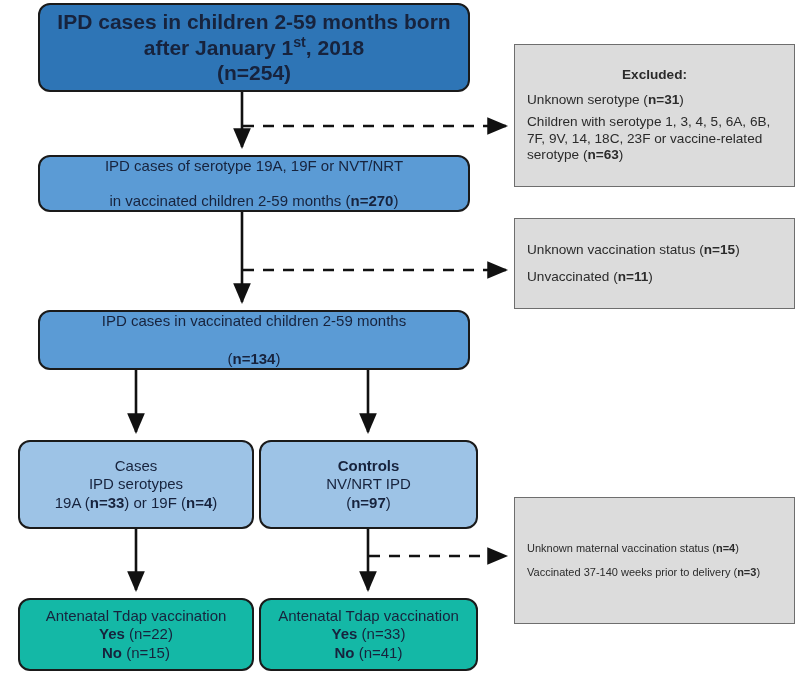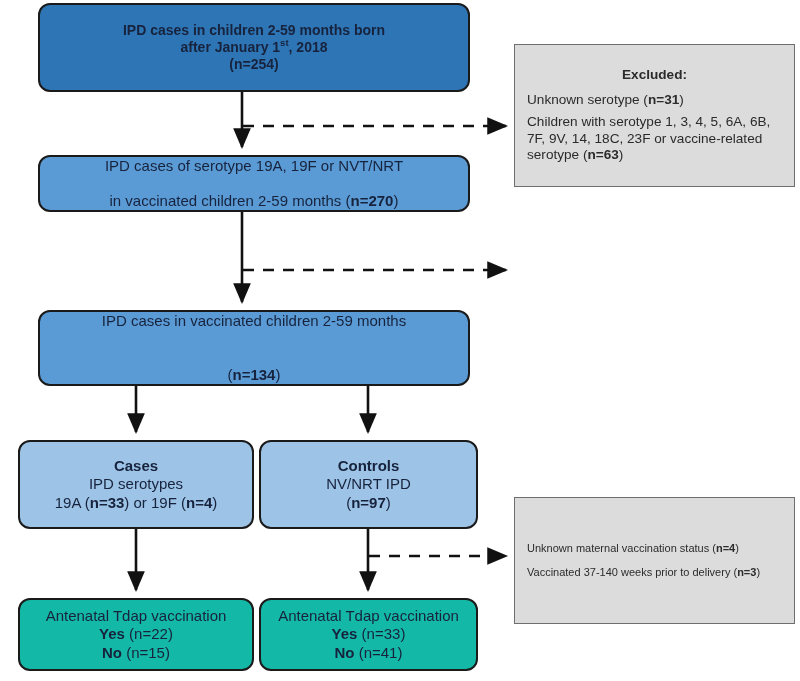--- a/index.html
+++ b/index.html
@@ -38,23 +38,23 @@
     text-align:left;
     color:#2b2b2b;
   }
   .gray .ln{width:100%;}
   .ln{display:block;}
   b{font-weight:bold;}
   sup{font-size:0.68em;vertical-align:super;line-height:0;margin-top:30px;}
   svg.arrows{position:absolute;left:0;top:0;width:800px;height:681px;pointer-events:none;}
 
   
-  #box-top      {left:38px;  top:3px;   width:432px; height:89px;  font-size:14px; font-weight:bold;}
+  #box-top      {left:38px;  top:3px;   width:432px; height:89px;  font-size:21px; font-weight:bold;}
   #box-serotype {left:38px;  top:155px; width:432px; height:57px;  font-size:15px;}
-  #box-vacc     {left:38px;  top:310px; width:432px; height:76px;  font-size:15px;}
+  #box-vacc     {left:38px;  top:310px; width:432px; height:60px;  font-size:15px;}
   #box-cases    {left:18px;  top:440px; width:236px; height:89px;  font-size:15px;}
   #box-controls {left:259px; top:440px; width:219px; height:89px;  font-size:15px;}
   #box-tdap-cases   {left:18px;  top:598px; width:236px; height:73px; font-size:15px;}
   #box-tdap-controls{left:259px; top:598px; width:219px; height:73px; font-size:15px;}
 
   #box-excluded {left:514px; top:44px;  width:281px; height:143px; font-size:13.6px; padding:7px 12px;}
   #box-vstatus  {left:514px; top:218px; width:281px; height:91px;  font-size:13.6px; padding:7px 12px;}
   #box-maternal {left:514px; top:497px; width:281px; height:127px; font-size:11px; padding:7px 12px;}
 
   #box-excluded .ln{margin:3px 0;}
@@ -121,21 +121,21 @@
     <span class="ln">IPD cases of serotype 19A, 19F or NVT/NRT</span>
     <span class="ln"><span>in vaccinated children 2-59 months (</span><b>n=270</b><span>)</span></span>
   </div>
 
   <div class="box rbox blue-mid" id="box-vacc">
     <span class="ln">IPD cases in vaccinated children 2-59 months</span>
     <span class="ln"><span>(</span><b>n=134</b><span>)</span></span>
   </div>
 
   <div class="box rbox blue-light" id="box-cases">
-    <span class="ln" style="font-weight:bold">Cases</span>
+    <span class="ln" style="font-weight:normal">Cases</span>
     <span class="ln">IPD serotypes</span>
     <span class="ln"><span>19A (</span><b>n=33</b><span>) or 19F (</span><b>n=4</b><span>)</span></span>
   </div>
 
   <div class="box rbox blue-light" id="box-controls">
     <span class="ln" style="font-weight:bold">Controls</span>
     <span class="ln">NV/NRT IPD</span>
     <span class="ln"><span>(</span><b>n=97</b><span>)</span></span>
   </div>
 
@@ -150,19 +150,23 @@
     <span class="ln"><b>Yes</b><span> (n=33)</span></span>
     <span class="ln"><b>No</b><span> (n=41)</span></span>
   </div>
 
   <div class="box gray" id="box-excluded">
     <span class="ln" id="excluded-title">Excluded:</span>
     <span class="ln"><span>Unknown serotype (</span><b>n=31</b><span>)</span></span>
     <span class="ln"><span>Children with serotype 1, 3, 4, 5, 6A, 6B, 7F, 9V, 14, 18C, 23F or vaccine-related serotype (</span><b>n=63</b><span>)</span></span>
   </div>
 
+  <div class="box gray" id="box-vstatus">
+    <span class="ln"><span>Unknown vaccination status (</span><b>n=15</b><span>)</span></span>
+    <span class="ln"><span>Unvaccinated (</span><b>n=11</b><span>)</span></span>
+  </div>
 
   <div class="box gray" id="box-maternal">
     <span class="ln"><span>Unknown maternal vaccination status (</span><b>n=4</b><span>)</span></span>
     <span class="ln"><span>Vaccinated 37-140 weeks prior to delivery (</span><b>n=3</b><span>)</span></span>
   </div>
 
 </div>
 
 </body></html>

